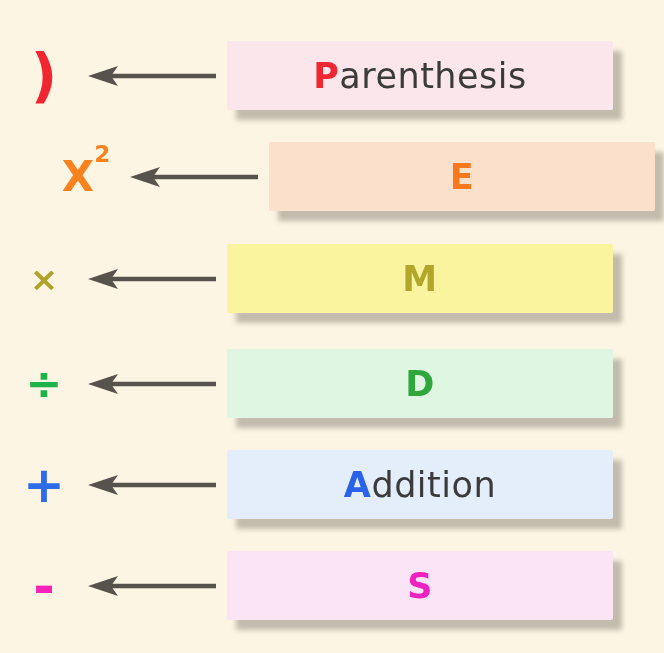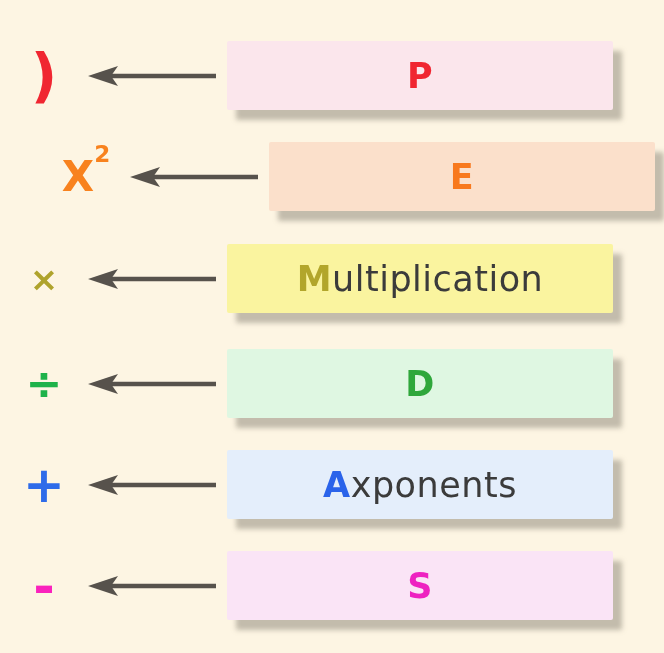--- a/index.html
+++ b/index.html
@@ -63,20 +63,21 @@
   <div class="row">
     <span class="symbol sym-paren"><span style="color: rgb(240, 38, 49);">)</span><sup style="color: rgb(240, 38, 49);"></sup></span>
     <span class="arrow-wrap" style="color: rgb(87, 82, 76);">
       <svg viewBox="0 0 130 24">
           <line x1="128" y1="12" x2="20" y2="12" stroke="currentColor" stroke-width="4.5"></line>
           <polygon points="0,12 30,2 23,12 30,22" fill="currentColor"></polygon>
         </svg>
     </span>
     <div class="box" style="color: rgb(59, 59, 59); background: rgb(251, 230, 236);">
       <span class="first" style="color: rgb(240, 38, 49);">P</span>
+        <span class="rest">arenthesis</span>
     </div>
   </div>
 
   <div class="row">
     <span class="symbol sym-exp"><span style="color: rgb(248, 130, 30);">X</span><sup style="color: rgb(248, 130, 30);">2</sup></span>
     <span class="arrow-wrap" style="color: rgb(87, 82, 76);">
       <svg viewBox="0 0 130 24">
           <line x1="128" y1="12" x2="20" y2="12" stroke="currentColor" stroke-width="4.5"></line>
           <polygon points="0,12 30,2 23,12 30,22" fill="currentColor"></polygon>
         </svg>
@@ -89,21 +90,20 @@
   <div class="row">
     <span class="symbol sym-mult"><span style="color: rgb(175, 163, 44);">×</span><sup style="color: rgb(175, 163, 44);"></sup></span>
     <span class="arrow-wrap" style="color: rgb(87, 82, 76);">
       <svg viewBox="0 0 130 24">
           <line x1="128" y1="12" x2="20" y2="12" stroke="currentColor" stroke-width="4.5"></line>
           <polygon points="0,12 30,2 23,12 30,22" fill="currentColor"></polygon>
         </svg>
     </span>
     <div class="box" style="color: rgb(59, 59, 59); background: rgb(250, 244, 159);">
       <span class="first" style="color: rgb(178, 166, 43);">M</span>
-        <span class="rest">ultiplication</span>
     </div>
   </div>
 
   <div class="row">
     <span class="symbol sym-div"><span style="color: rgb(30, 178, 74);">÷</span><sup style="color: rgb(30, 178, 74);"></sup></span>
     <span class="arrow-wrap" style="color: rgb(87, 82, 76);">
       <svg viewBox="0 0 130 24">
           <line x1="128" y1="12" x2="20" y2="12" stroke="currentColor" stroke-width="4.5"></line>
           <polygon points="0,12 30,2 23,12 30,22" fill="currentColor"></polygon>
         </svg>
@@ -116,21 +116,21 @@
   <div class="row">
     <span class="symbol sym-add"><span style="color: rgb(46, 107, 233);">+</span><sup style="color: rgb(46, 107, 233);"></sup></span>
     <span class="arrow-wrap" style="color: rgb(87, 82, 76);">
       <svg viewBox="0 0 130 24">
           <line x1="128" y1="12" x2="20" y2="12" stroke="currentColor" stroke-width="4.5"></line>
           <polygon points="0,12 30,2 23,12 30,22" fill="currentColor"></polygon>
         </svg>
     </span>
     <div class="box" style="color: rgb(59, 59, 59); background: rgb(228, 238, 251);">
       <span class="first" style="color: rgb(42, 99, 234);">A</span>
-        <span class="rest">xponents</span>
+        <span class="rest">ddition</span>
     </div>
   </div>
 
   <div class="row">
     <span class="symbol sym-sub"><span style="color: rgb(250, 34, 189);">-</span><sup style="color: rgb(250, 34, 189);"></sup></span>
     <span class="arrow-wrap" style="color: rgb(87, 82, 76);">
       <svg viewBox="0 0 130 24">
           <line x1="128" y1="12" x2="20" y2="12" stroke="currentColor" stroke-width="4.5"></line>
           <polygon points="0,12 30,2 23,12 30,22" fill="currentColor"></polygon>
         </svg>

